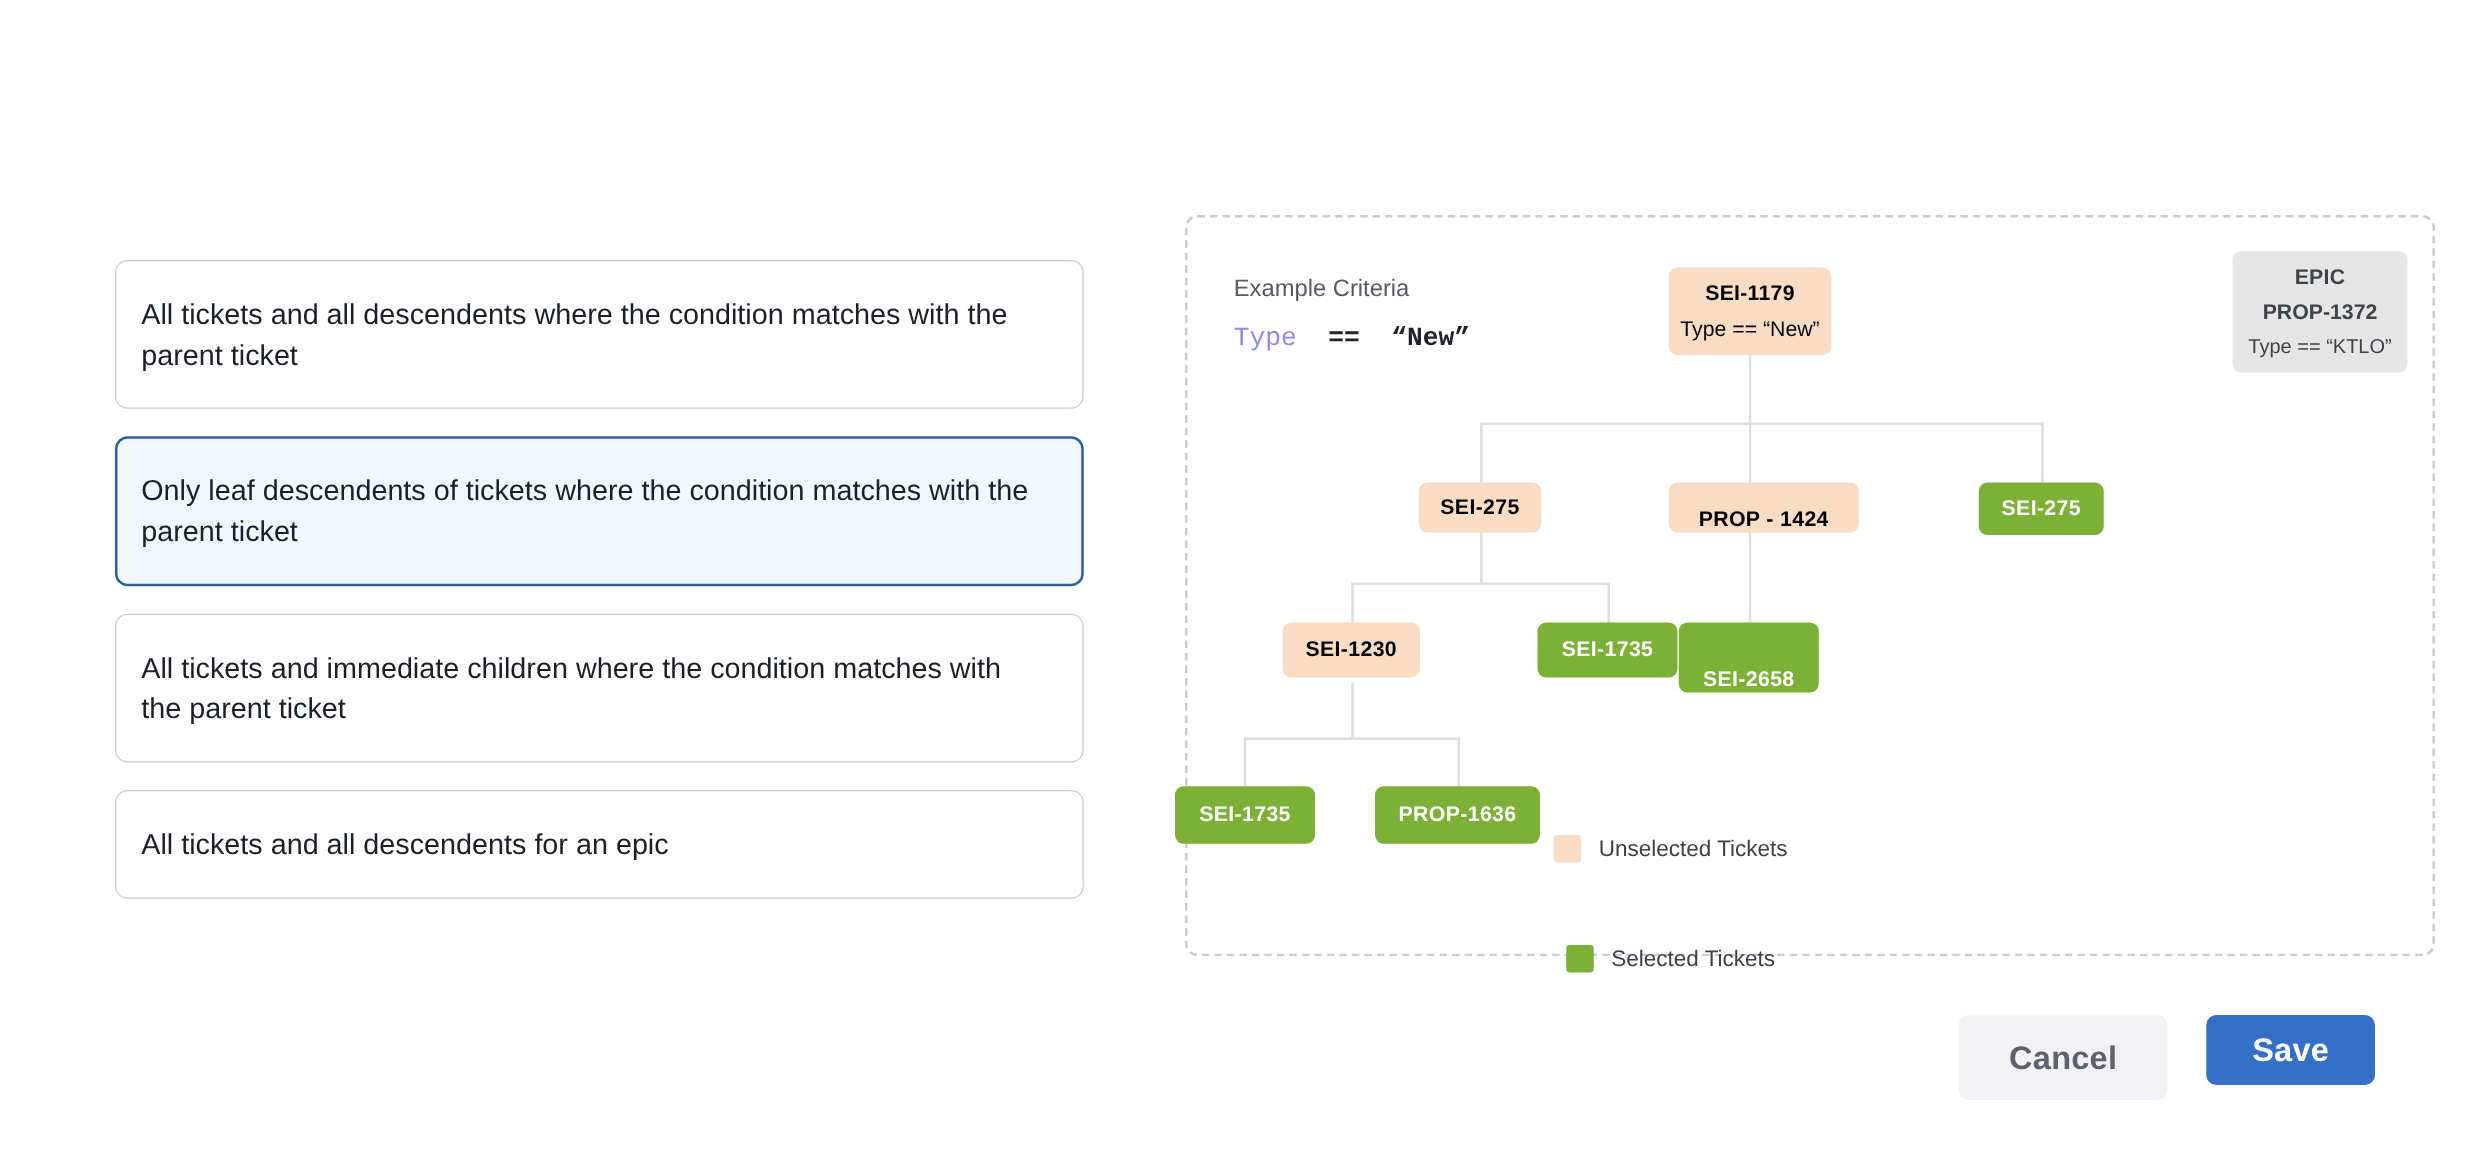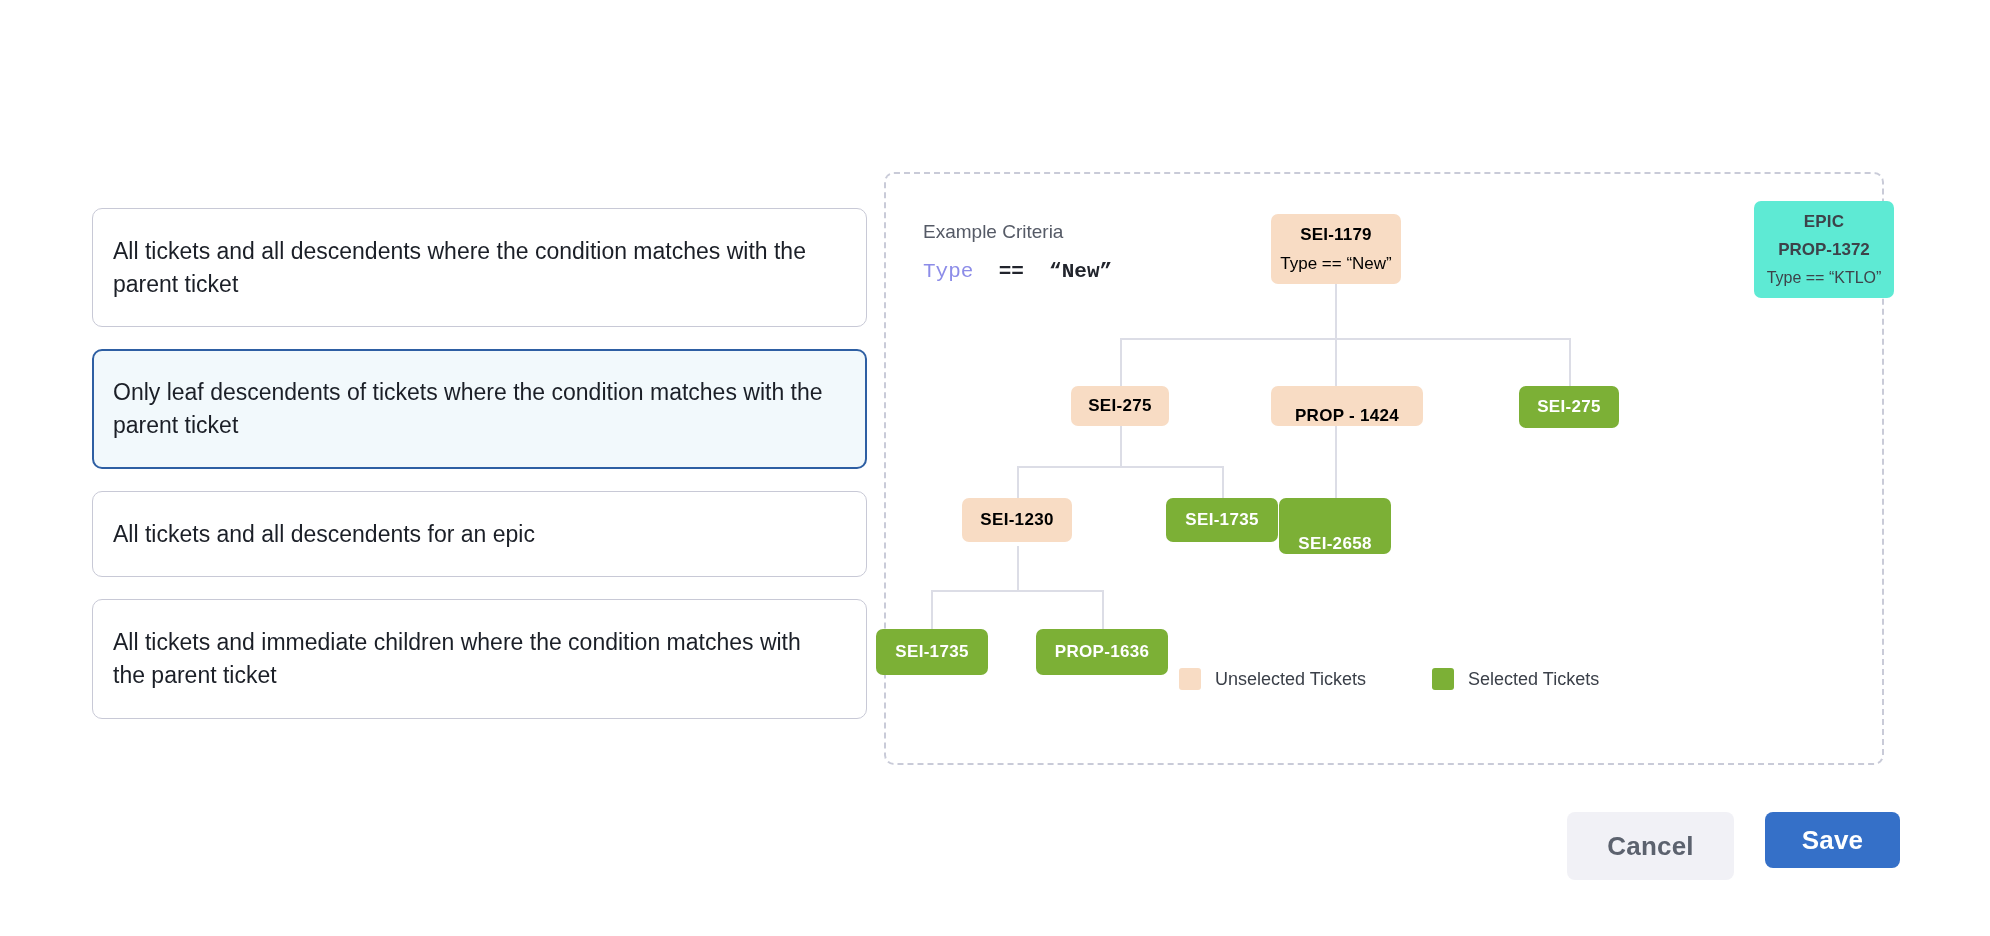--- a/index.html
+++ b/index.html
@@ -42,21 +42,21 @@
   }
   .option-text {
     font-size: 23px;
     line-height: 1.42;
     color: #1b1f27;
   }
 
   
   .diagram-panel {
     position: absolute;
-    left: 884px; top: 172px;
+    left: 948px; top: 172px;
     width: 1000px; height: 593px;
     border: 2px dashed #c9cbd8;
     border-radius: 10px;
     background: #ffffff;
   }
   .criteria-label {
     position: absolute;
     left: 37px; top: 47px;
     font-size: 19px;
     color: #555a66;
@@ -78,21 +78,21 @@
     display: flex;
     flex-direction: column;
     align-items: center;
     justify-content: center;
     border-radius: 7px;
     text-align: center;
     z-index: 3;
   }
   .node.unselected { background: #f8dcc4; color: #000000; }
   .node.selected-node { background: #7cb036; color: #ffffff; }
-  .node.epic { background: #5eead4; color: #3d434a; margin-left: 32px; }
+  .node.epic { background: #e5e5e5; color: #3d434a; }
 
   .n-title { font-size: 17px; font-weight: bold; letter-spacing: 0.2px; }
   .n-sub   { font-size: 17px; font-weight: normal; margin-top: 9px; }
   .n-chip  { font-size: 17px; font-weight: bold; letter-spacing: 0.3px; }
   .n-epic-sub { font-size: 17px; font-weight: bold; margin-top: 8px; }
   .n-epic-cond { font-size: 16px; font-weight: normal; margin-top: 9px; }
 
   
   .conn {
     position: absolute;
@@ -102,20 +102,21 @@
   .conn.v { width: 2px; }
   .conn.h { height: 2px; }
 
   
   .legend {
     position: absolute;
     left: 293px; top: 494px;
     display: flex;
     align-items: center;
     gap: 66px;
+    flex-direction: column;
   }
   .legend-item { display: flex; align-items: center; gap: 14px; }
   .legend-swatch { width: 22px; height: 22px; border-radius: 3px; }
   .legend-label { font-size: 18px; color: #3b4049; font-weight: 500; }
 
   
   .footer {
     position: absolute;
     left: 0; top: 812px;
     width: 1900px;
@@ -154,25 +155,25 @@
 
     <div class="option-card">
       <div class="option-text">All tickets and all descendents where the condition matches with the parent ticket</div>
     </div>
 
     <div class="option-card selected">
       <div class="option-text">Only leaf descendents of tickets where the condition matches with the parent ticket</div>
     </div>
 
     <div class="option-card">
+      <div class="option-text">All tickets and immediate children where the condition matches with the parent ticket</div>
+    </div>
+
+    <div class="option-card">
       <div class="option-text">All tickets and all descendents for an epic</div>
-    </div>
-
-    <div class="option-card">
-      <div class="option-text">All tickets and immediate children where the condition matches with the parent ticket</div>
     </div>
 
   </div>
 
   <div class="diagram-panel">
 
     <div class="criteria-label">Example Criteria</div>
 
     <div class="criteria-expr"><span class="kw">Type</span>  <span class="op">==</span>  <span class="str">“New”</span></div>
 

